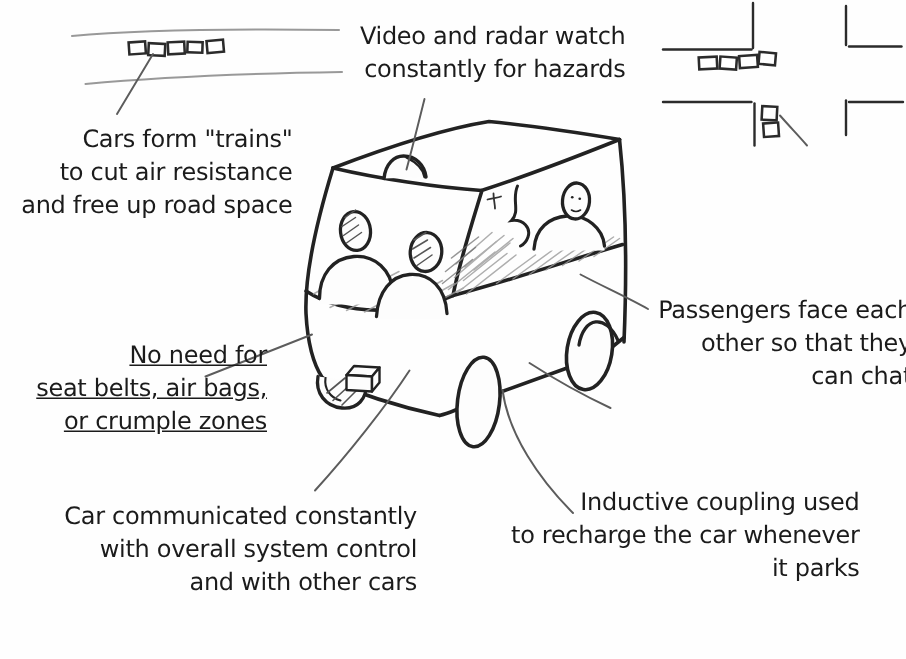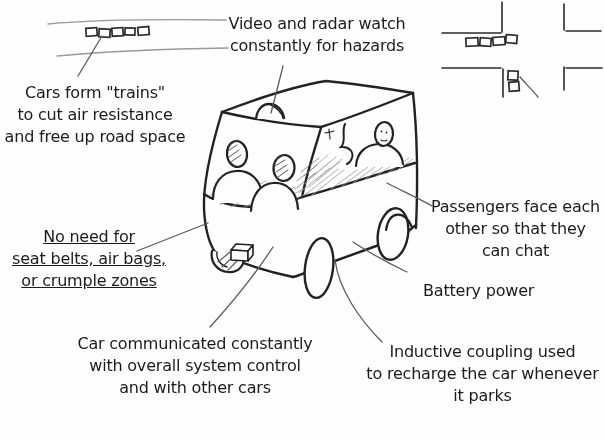--- a/index.html
+++ b/index.html
@@ -9,32 +9,32 @@
     background:#fefefe;
     overflow:hidden;
     font-family:"DejaVu Sans",sans-serif;
   }
   #lineart{position:absolute;left:0;top:0;}
   .ann{
     position:absolute;
     font-size:16px;
     line-height:22px;
     color:#1b1b1b;
-    text-align:center;
+    text-align:right;
     white-space:pre-line;
     letter-spacing:-0.2px;
   }
   #ann-trains{left:-5px;top:82px;width:200px;}
   #ann-video{left:217px;top:13px;width:200px;}
   #ann-central{left:422px;top:101px;width:180px;}
   #ann-passengers{left:423px;top:196px;width:185px;}
   #ann-battery{left:423px;top:280px;text-align:left;}
   #ann-noneed{left:0px;top:226px;width:178px;text-decoration:underline;}
-  #ann-comm{left:28px;top:333px;width:250px;margin-left:42px;}
-  #ann-inductive{left:328px;top:341px;width:245px;margin-left:32px;}
+  #ann-comm{left:28px;top:333px;width:250px;}
+  #ann-inductive{left:328px;top:324px;width:245px;}
 </style>
 </head>
 <body>
 
 <div id="canvas">
 
   <svg id="lineart" width="604" height="439" viewBox="0 0 604 439">
 
     <g fill="none" stroke="#999" stroke-width="1.4" stroke-linecap="round">
       <path d="M48,24 C90,20 150,19 226,20"></path>
@@ -190,21 +190,20 @@
   </svg>
 
   <div class="ann" id="ann-trains">Cars form "trains"
 to cut air resistance
 and free up road space</div>
   <div class="ann" id="ann-video">Video and radar watch
 constantly for hazards</div>
   <div class="ann" id="ann-passengers">Passengers face each
 other so that they
 can chat</div>
-  <div class="ann" id="ann-battery">Battery power</div>
   <div class="ann" id="ann-noneed">No need for
 seat belts, air bags,
 or crumple zones</div>
   <div class="ann" id="ann-comm">Car communicated constantly
 with overall system control
 and with other cars</div>
   <div class="ann" id="ann-inductive">Inductive coupling used
 to recharge the car whenever
 it parks</div>
 

